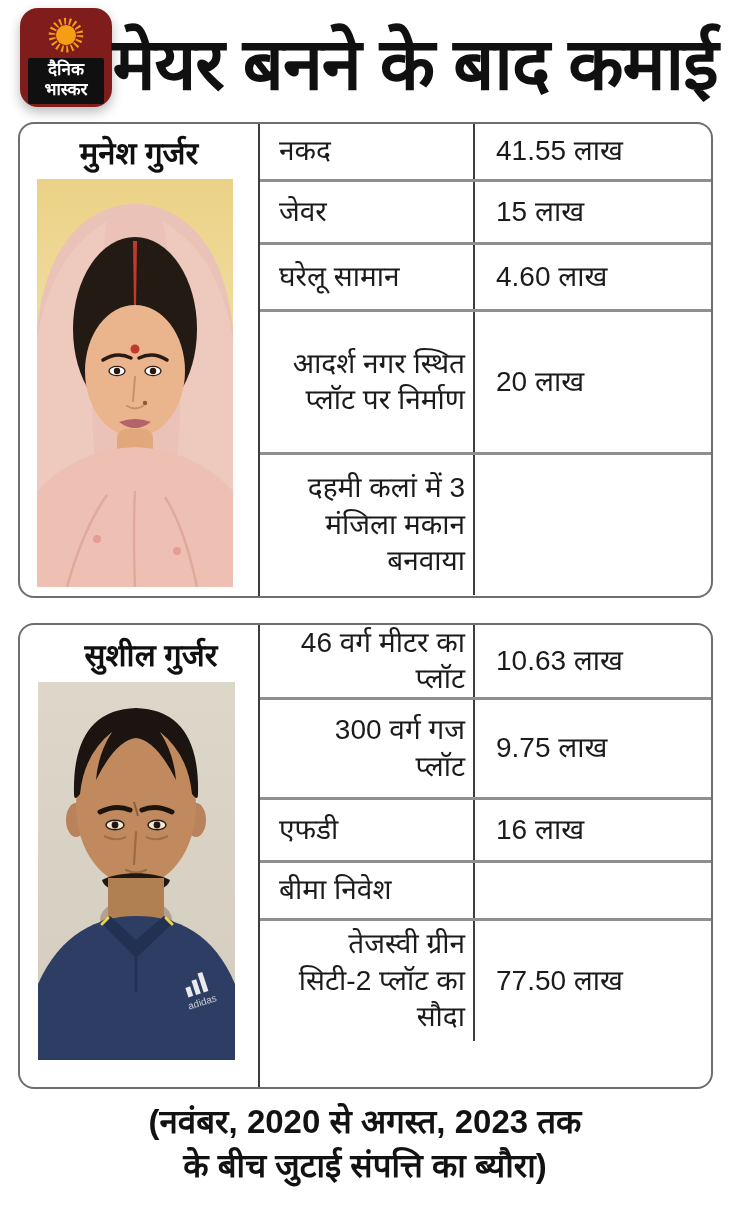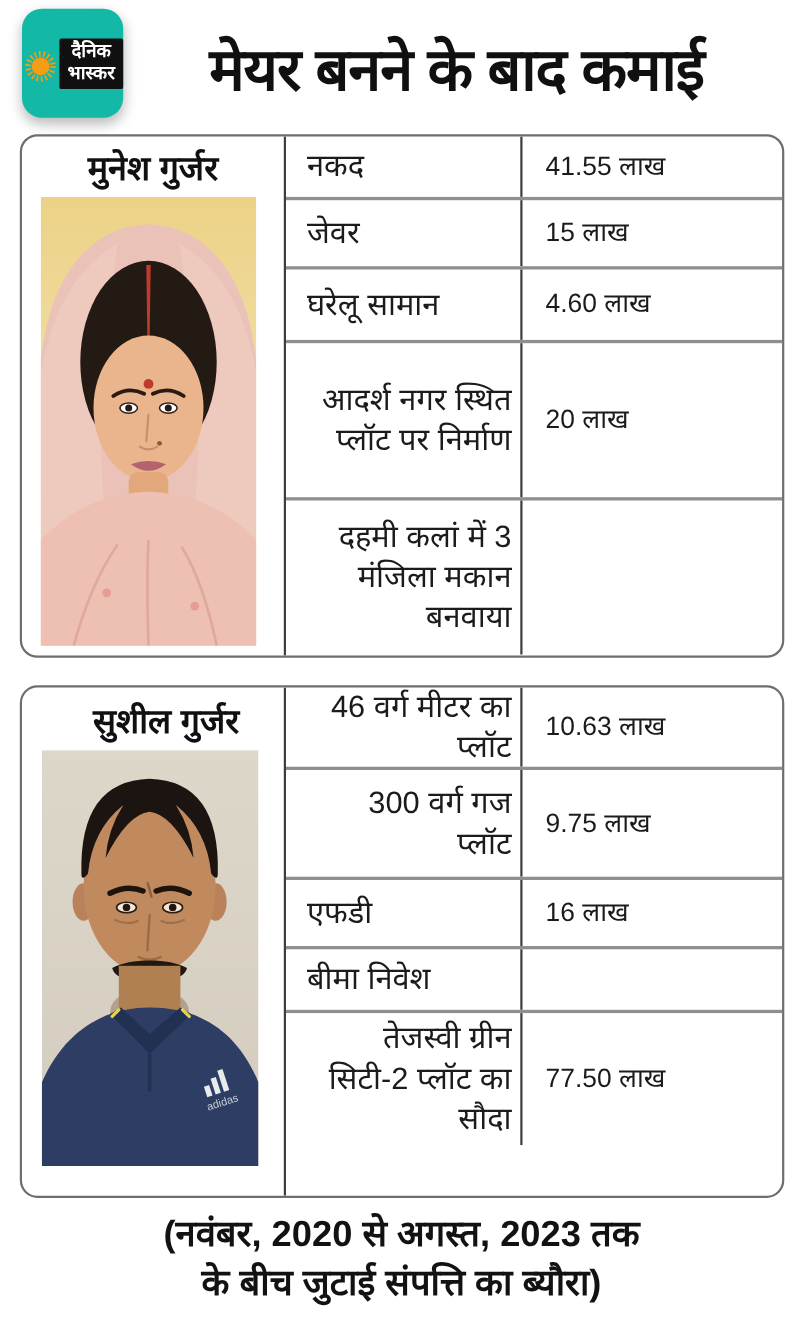--- a/index.html
+++ b/index.html
@@ -4,34 +4,34 @@
 <style>
   html,body{margin:0;padding:0;}
   body{
     width:730px;height:1218px;position:relative;background:#ffffff;
     font-family:"Liberation Sans","DejaVu Sans",sans-serif;color:#151515;
     overflow:hidden;
   }
   
   .logo-card{
     position:absolute;left:20px;top:8px;width:92px;height:99px;
-    background:#14b8a6;border-radius:18px;
+    background:#7f1d1d;border-radius:18px;
     box-shadow:0 5px 12px rgba(0,0,0,.28);
-    display:flex;flex-direction:row;align-items:center;
+    display:flex;flex-direction:column;align-items:center;
   }
   .logo-sun{margin-top:7px;width:44px;height:42px;}
   .logo-box{
     background:#101010;color:#fff;width:76px;margin-top:1px;
     border-radius:2px;text-align:center;font-weight:bold;
     font-size:17px;line-height:20px;padding:2px 0 4px 0;
   }
   .page-title{
     position:absolute;left:116px;top:16px;width:598px;height:90px;
     display:flex;align-items:center;justify-content:center;
-    font-size:54px;font-weight:800;letter-spacing:-1px;color:#101010;
+    font-size:72px;font-weight:800;letter-spacing:-1px;color:#101010;
     white-space:nowrap;
   }
   
   .card{
     position:absolute;left:18px;width:695px;box-sizing:border-box;
     background:#fff;border:2.5px solid #6e6e6e;border-radius:16px;
     display:flex;overflow:hidden;text-align:right;
   }
   #card1{top:122px;height:476px;}
   #card2{top:623px;height:466px;}
@@ -52,21 +52,21 @@
   .row{display:flex;box-sizing:border-box;flex:0 0 auto;}
   .row + .row{border-top:3px solid #8f8f8f;}
   .cell-label{
     width:215px;flex:0 0 215px;box-sizing:border-box;
     border-right:2px solid #3d3d3d;
     padding:6px 8px 6px 19px;display:flex;align-items:center;
     font-size:28px;line-height:1.3;color:#1b1b1b;
   }
   .cell-value{
     flex:1;padding:6px 8px 6px 21px;display:flex;align-items:center;
-    font-size:24px;line-height:1.3;color:#1b1b1b;
+    font-size:28px;line-height:1.3;color:#1b1b1b;
   }
   
   .footer-note{
     position:absolute;left:0;top:1100px;width:730px;text-align:center;
     font-size:33px;font-weight:bold;line-height:44px;color:#121212;
   }
 </style>
 </head>
 <body>
 

